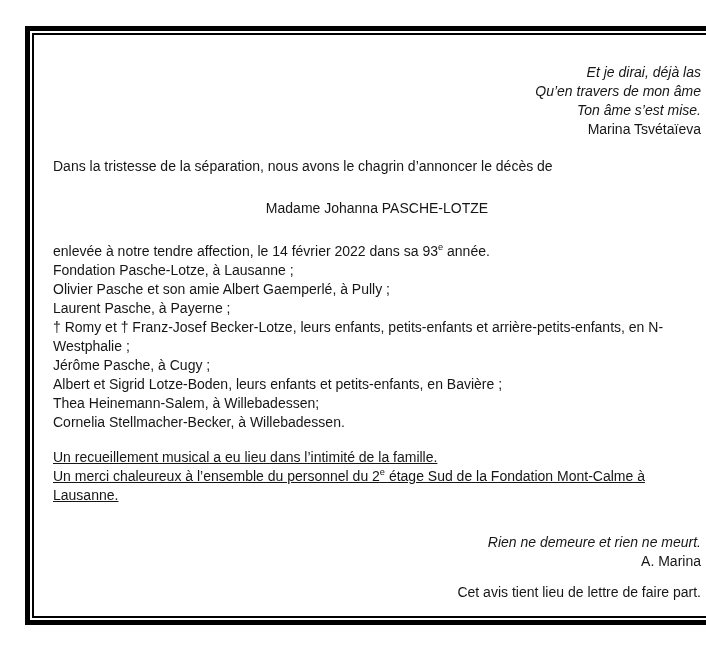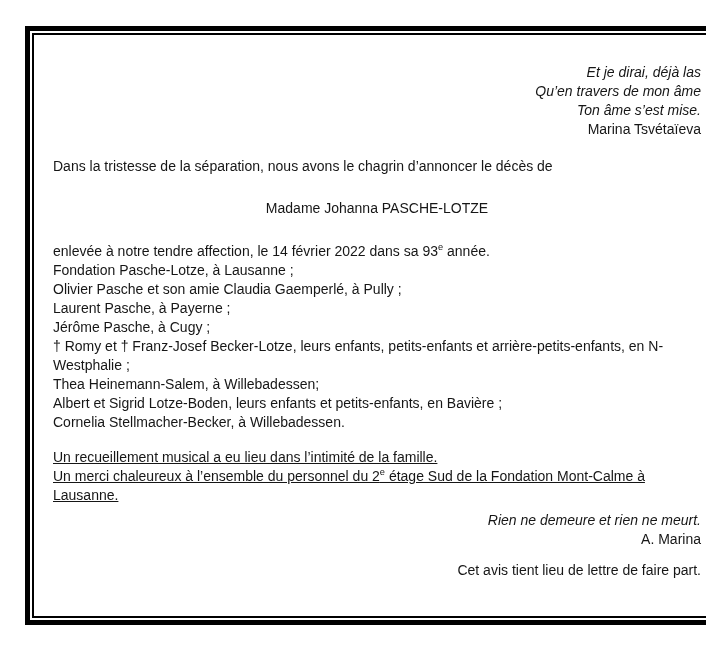--- a/index.html
+++ b/index.html
@@ -41,21 +41,21 @@
   .intro { margin-top: 18px; }
   .deceased-title {
     margin-top: 21px;
     text-align: center;
     font-weight: normal;
     font-size: 14px;
     line-height: 22px;
   }
   .family { margin-top: 23px; }
   .ack { margin-top: 16px; text-decoration: underline; }
-  .closing-quote { margin-top: 6px; text-align: right; }
+  .closing-quote { margin-top: 28px; text-align: right; }
   .footer-note { margin-top: 12px; text-align: right; }
   b { font-weight: normal; }
   sup {
     font-size: 0.66em;
     line-height: 0;
     vertical-align: super;
   }
 </style>
 </head>
 <body>
@@ -70,26 +70,26 @@
         <div class="line">Marina Tsvétaïeva</div>
       </div>
 
     <div class="intro line">Dans la tristesse de la séparation, nous avons le chagrin d’annoncer le décès de</div>
 
     <div class="deceased-title">Madame Johanna PASCHE-LOTZE</div>
 
     <div class="family">
         <div class="line"><span>enlevée à notre tendre affection, le 14 février 2022 dans sa 93</span><sup>e</sup><span> année.</span></div>
         <div class="line"><span>Fondation </span><b>Pasche-Lotze</b><span>, à Lausanne ;</span></div>
-        <div class="line"><span>Olivier </span><b>Pasche</b><span> et son amie Claudia </span><b>Gaemperlé</b><span>, à Pully ;</span></div>
+        <div class="line"><span>Olivier </span><b>Pasche</b><span> et son amie Albert </span><b>Gaemperlé</b><span>, à Pully ;</span></div>
         <div class="line"><span>Laurent </span><b>Pasche</b><span>, à Payerne ;</span></div>
+        <div class="line"><span>† Romy et † Franz-Josef </span><b>Becker-Lotze</b><span>, leurs enfants, petits-enfants et arrière-petits-enfants, en N-Westphalie ;</span></div>
         <div class="line"><span>Jérôme </span><b>Pasche</b><span>, à Cugy ;</span></div>
-        <div class="line"><span>† Romy et † Franz-Josef </span><b>Becker-Lotze</b><span>, leurs enfants, petits-enfants et arrière-petits-enfants, en N-Westphalie ;</span></div>
+        <div class="line"><span>Albert et Sigrid </span><b>Lotze-Boden</b><span>, leurs enfants et petits-enfants, en Bavière ;</span></div>
         <div class="line"><span>Thea </span><b>Heinemann-Salem</b><span>, à Willebadessen;</span></div>
-        <div class="line"><span>Albert et Sigrid </span><b>Lotze-Boden</b><span>, leurs enfants et petits-enfants, en Bavière ;</span></div>
         <div class="line"><span>Cornelia </span><b>Stellmacher-Becker</b><span>, à Willebadessen.</span></div>
       </div>
 
     <div class="ack">
         <div class="line"><span>Un recueillement musical a eu lieu dans l’intimité de la famille.</span></div>
         <div class="line"><span>Un merci chaleureux à l’ensemble du personnel du 2</span><sup>e</sup><span> étage Sud de la Fondation Mont-Calme à Lausanne.</span></div>
       </div>
 
     <div class="closing-quote">
         <div class="line italic">Rien ne demeure et rien ne meurt.</div>

